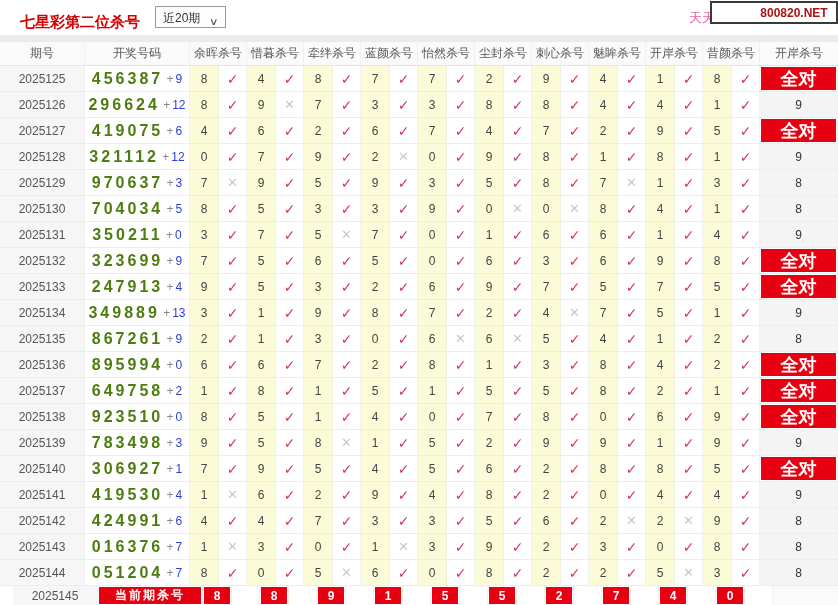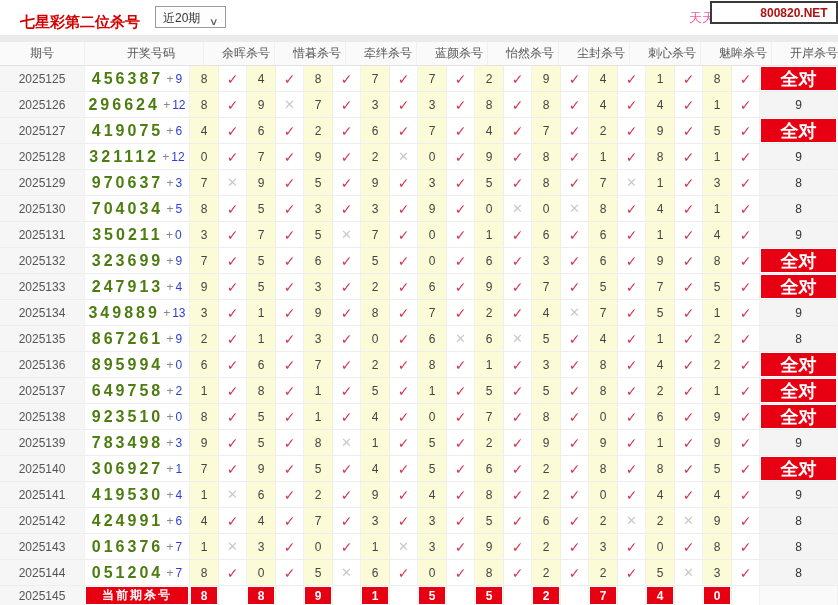--- a/index.html
+++ b/index.html
@@ -11,41 +11,41 @@
   .select{position:absolute;left:155px;top:6px;height:22px;box-sizing:border-box;border:1px solid #9a9a9a;
           border-radius:0;background:#fdfdfd;display:flex;align-items:flex-end;padding:0 7px;gap:10px;
           font-size:12px;color:#333;cursor:pointer;}
   .select .chev{font-size:10px;color:#555;transform:scaleX(1.3);}
   .sitetext{position:absolute;right:58px;top:0;line-height:35px;font-size:13px;color:#ed5fa7;white-space:nowrap;}
   .watermark{position:absolute;right:0;top:1px;width:84px;height:19px;background:#fff;border:2px solid #3a3a3a;
              display:flex;align-items:center;justify-content:center;font-size:12px;font-weight:bold;color:#b01111;z-index:5;padding-left:40px;}
   .strip{height:7px;background:#ebebeb;}
   
   .thead{display:grid;grid-template-columns:85px 105px repeat(10,57px) 78px;height:24px;background:#fafafa;
-         border-bottom:1px solid #e4e4e4;box-sizing:border-box;gap:14px;}
+         border-bottom:1px solid #e4e4e4;box-sizing:border-box;}
   .thead .hcell{display:flex;align-items:center;justify-content:center;font-size:12px;color:#555;
                 border-right:1px solid #f0f0f0;overflow:hidden;white-space:nowrap;}
   .thead .hcell:last-child{border-right:none;}
   .row{display:grid;grid-template-columns:85px 105px repeat(10,29px 28px) 78px;height:26px;box-sizing:border-box;
        border-bottom:1px solid #ededed;background:#fff;}
   .cell{display:flex;align-items:center;justify-content:center;font-size:12px;color:#444;
         border-right:1px solid #f2f2f2;overflow:hidden;box-sizing:border-box;}
   .cell.period{background:#f6f6f6;color:#555;text-align:right;}
   .cell.knum{background:#fbfbd8;border-right:1px solid #f0f0e0;}
   .cell.kchk{background:#fff;}
   .ok{color:#d23a50;font-size:14px;font-weight:bold;}
   .no{color:#c9c9c9;font-size:13px;font-weight:bold;}
   .draw .front{color:#4d7c0f;letter-spacing:3px;font-size:16px;font-weight:bold;}
   .draw .plus{color:#888;margin:0 2px 0 0;font-size:12px;}
   .draw .back{color:#2b3fd4;font-size:12px;}
   .cell.stat{background:#f4f4f4;color:#333;padding:0;}
   .statbadge{width:100%;height:100%;margin:0;box-sizing:border-box;border:1px solid #fff;
              background:#e60012;color:#fff;font-weight:bold;font-size:18px;display:flex;align-items:center;justify-content:center;}
   
-  .row.current{height:19px;border-bottom:none;}
+  .row.current{height:19px;border-bottom:none;padding-left:13px;}
   .row.current .cell{font-size:12px;}
   .banner{width:100%;height:100%;box-sizing:border-box;border:1px solid #fff;background:#e60012;color:#fff;
           font-weight:bold;font-size:12px;letter-spacing:2px;display:flex;align-items:center;justify-content:center;}
   .redblock{width:100%;height:100%;box-sizing:border-box;border:1px solid #fff;background:#e60012;color:#fff;
             font-weight:bold;font-size:12px;display:flex;align-items:center;justify-content:center;}
   .cell.statempty{background:#fafafa;}
 </style>
 </head>
 <body>
 

